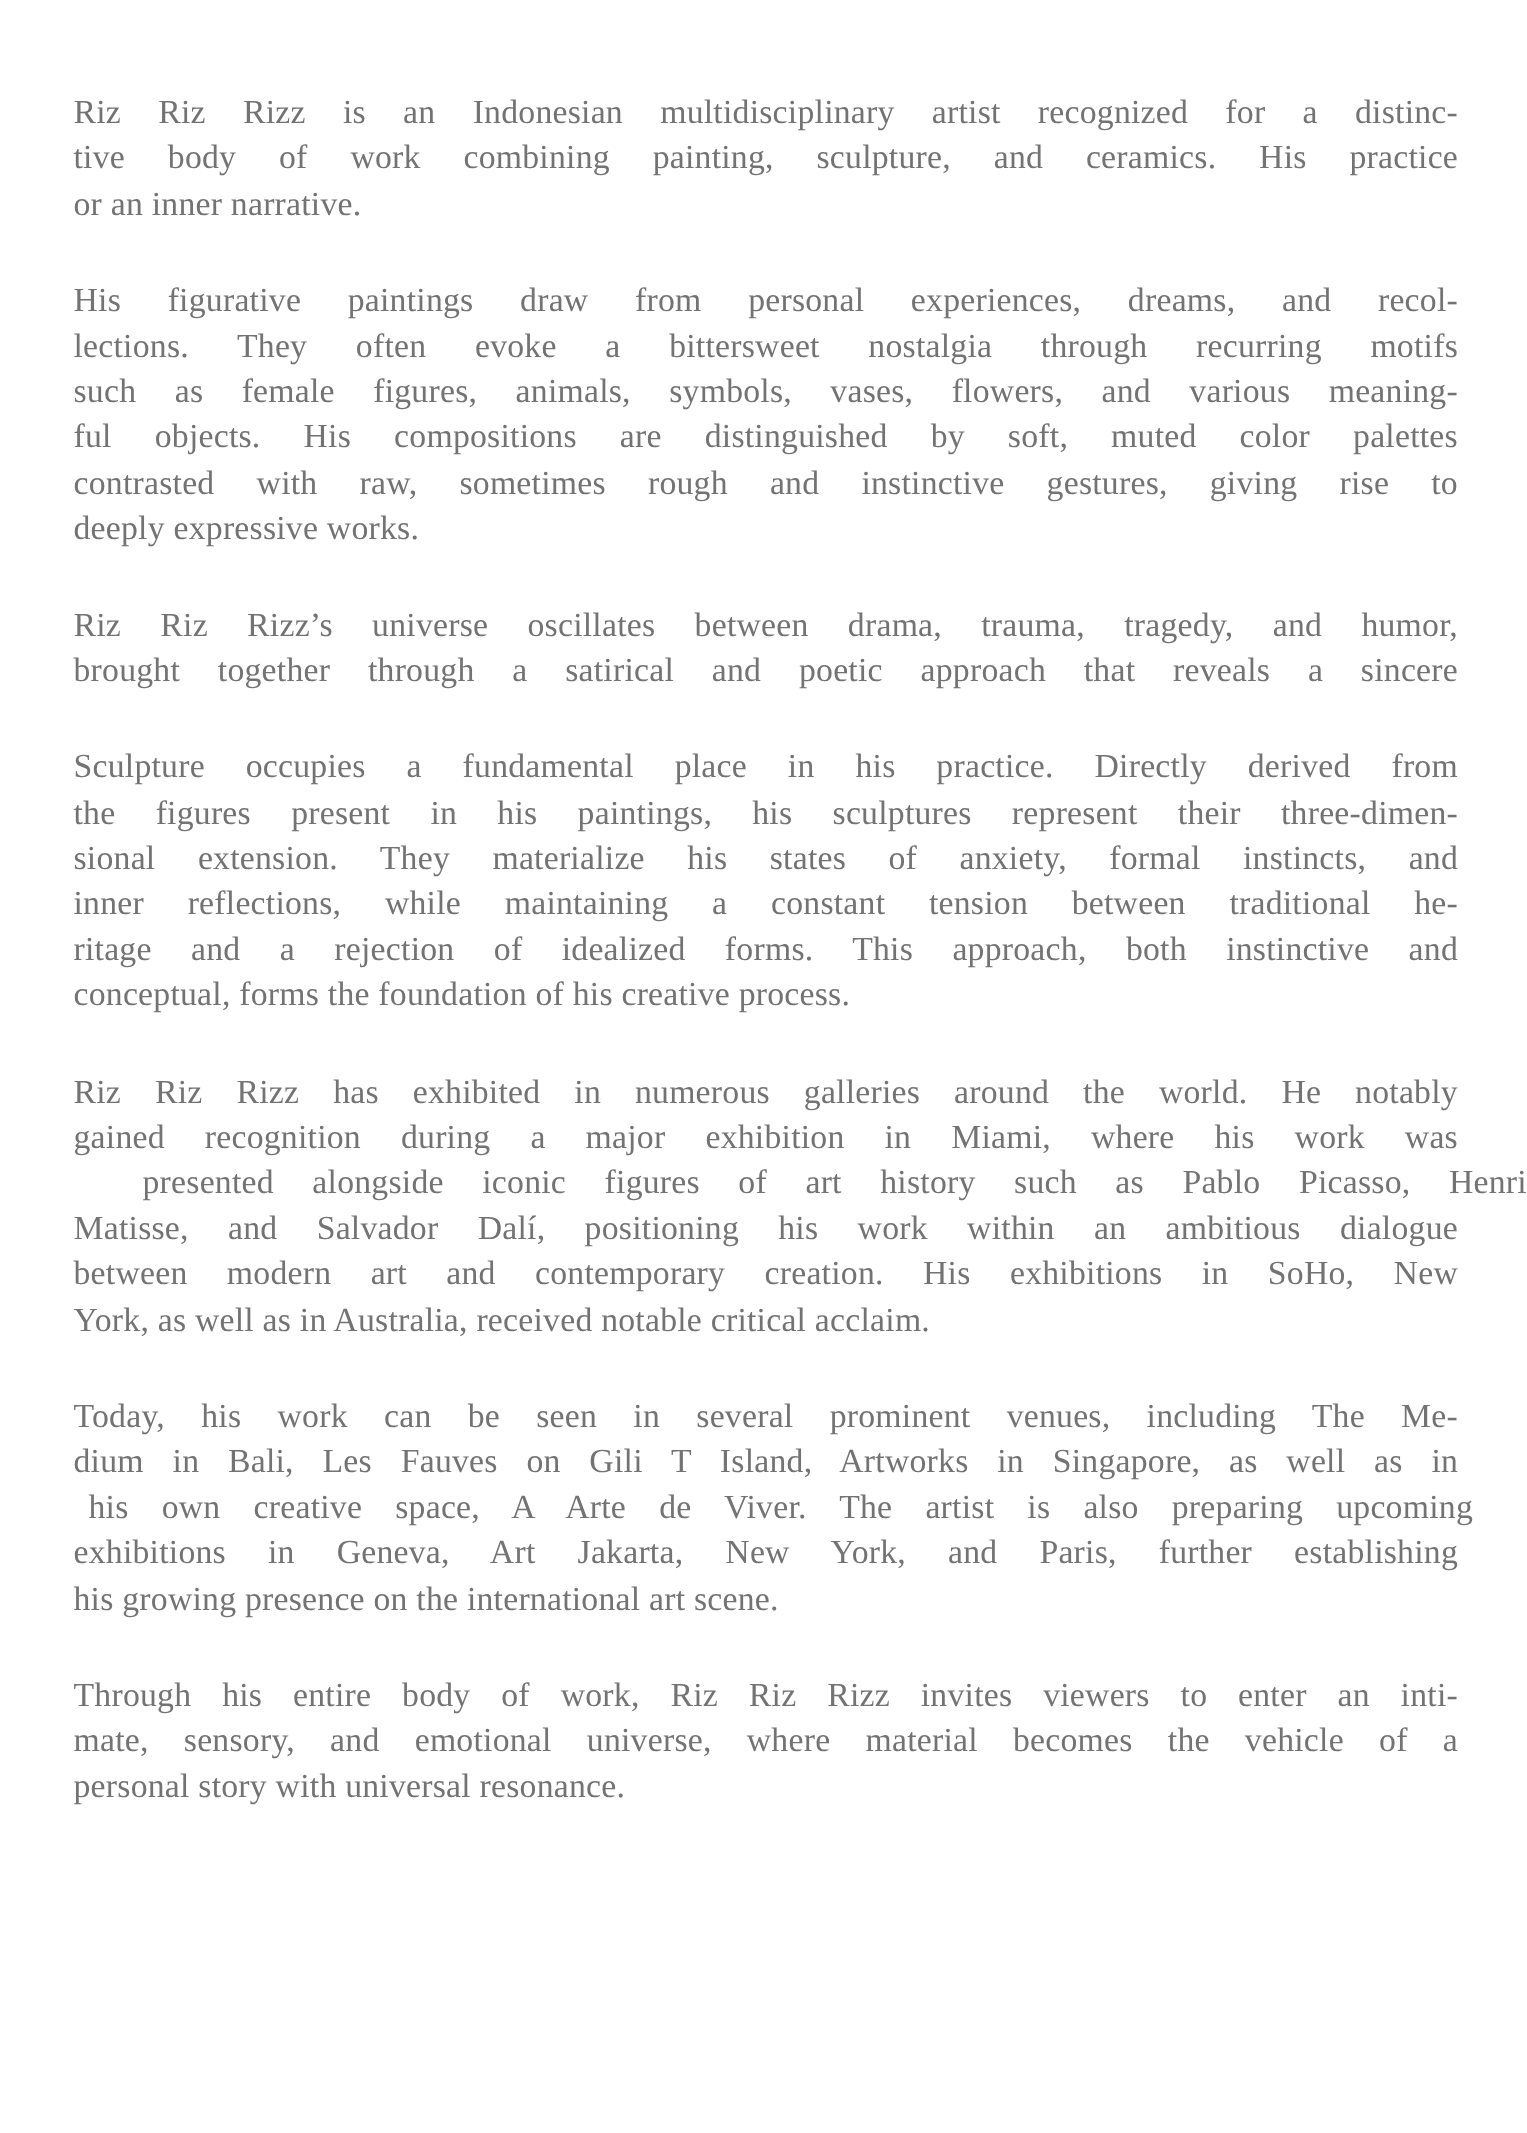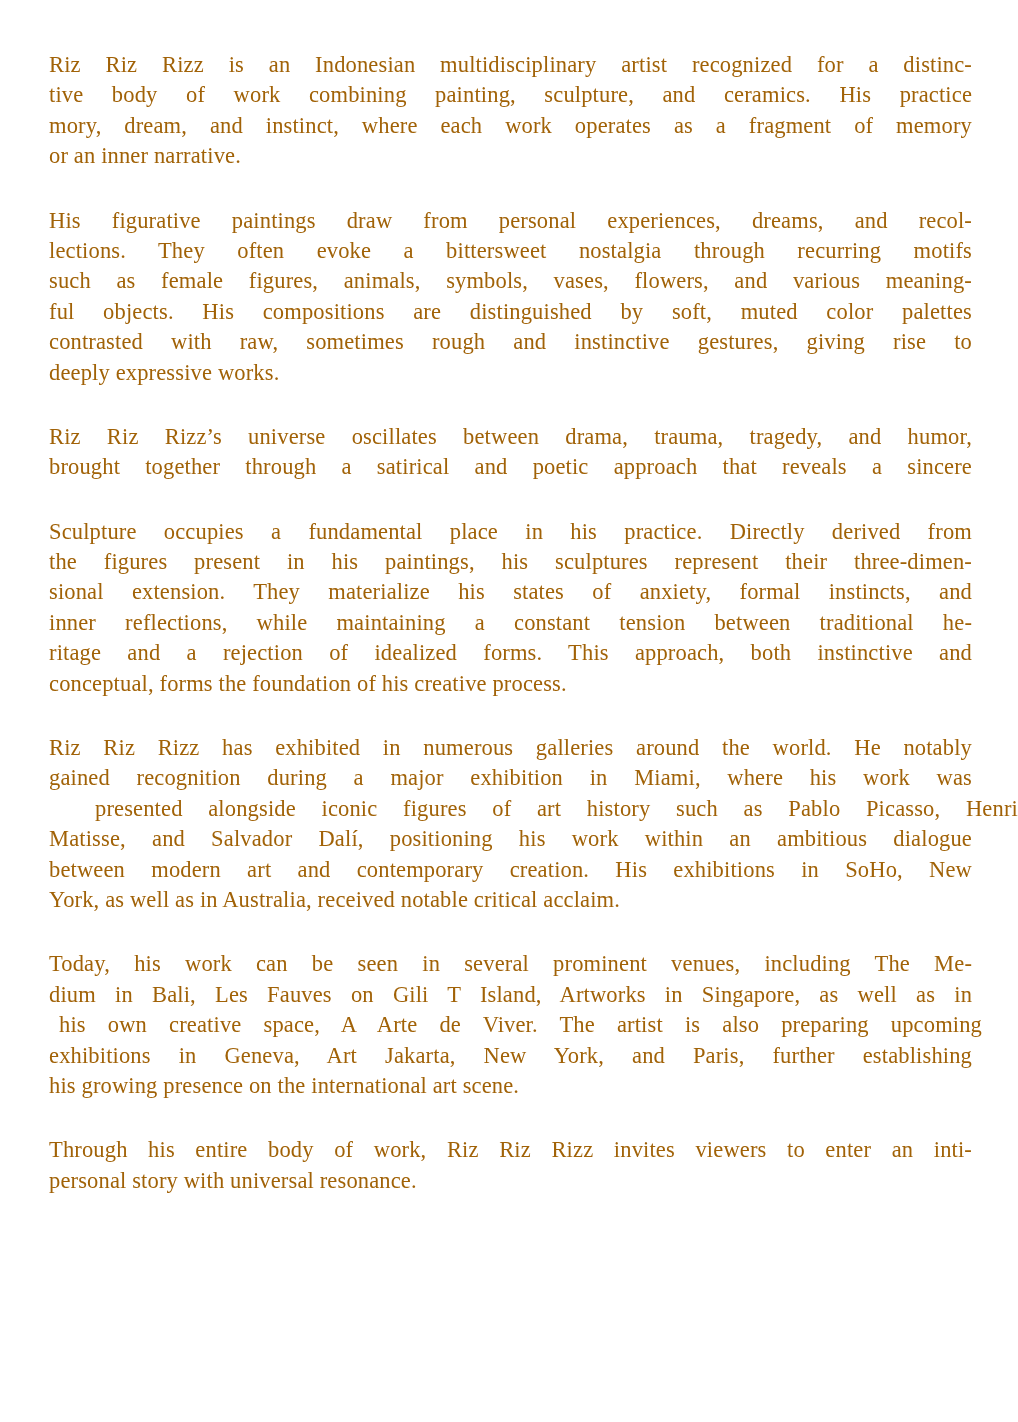--- a/index.html
+++ b/index.html
@@ -9,24 +9,24 @@
     }
     body {
       width: 1018px;
       height: 1422px;
       overflow: hidden;
       position: relative;
     }
     .page {
       position: absolute;
       left: 49px;
-      top: 50px;
+      top: 60px;
       width: 923px;
       font-family: "DejaVu Serif", "Liberation Serif", serif;
-      color: #a16207;
+      color: #737373;
     }
     .para {
       margin: 0 0 34px 0;
     }
     .line {
       display: block;
       height: 30.4px;
       line-height: 30.4px;
       font-size: 22.5px;
       white-space: nowrap;
@@ -40,21 +40,20 @@
     }
   </style>
 </head>
 <body>
 
 <div class="page">
 
   <p class="para">
     <span class="line" style="display: block; width: auto; text-align-last: left; word-spacing: 19.03px;">Riz Riz Rizz is an Indonesian multidisciplinary artist recognized for a distinc-</span>
     <span class="line" style="display: block; width: auto; text-align-last: left; word-spacing: 22.76px;">tive body of work combining painting, sculpture, and ceramics. His practice</span>
-    <span class="line" style="display: block; width: auto; text-align-last: left; word-spacing: 17.11px;">mory, dream, and instinct, where each work operates as a fragment of memory</span>
     <span class="line last" style="display: block; width: auto;">or an inner narrative.</span>
   </p>
 
   <p class="para">
     <span class="line" style="display: block; width: auto; text-align-last: left; word-spacing: 25.29px;">His figurative paintings draw from personal experiences, dreams, and recol-</span>
     <span class="line" style="display: block; width: auto; text-align-last: left; word-spacing: 26.65px;">lections. They often evoke a bittersweet nostalgia through recurring motifs</span>
     <span class="line" style="display: block; width: auto; text-align-last: left; word-spacing: 19.83px;">such as female figures, animals, symbols, vases, flowers, and various meaning-</span>
     <span class="line" style="display: block; width: auto; text-align-last: left; word-spacing: 22.9px;">ful objects. His compositions are distinguished by soft, muted color palettes</span>
     <span class="line" style="display: block; width: auto; text-align-last: left; word-spacing: 22.3px;">contrasted with raw, sometimes rough and instinctive gestures, giving rise to</span>
     <span class="line last" style="display: block; width: auto;">deeply expressive works.</span>
@@ -86,16 +85,17 @@
   <p class="para">
     <span class="line" style="display: block; width: auto; text-align-last: left; word-spacing: 18.38px;">Today, his work can be seen in several prominent venues, including The Me-</span>
     <span class="line" style="display: block; width: auto; text-align-last: left; word-spacing: 13.39px;">dium in Bali, Les Fauves on Gili T Island, Artworks in Singapore, as well as in</span>
     <span class="line" style="display: block; width: auto; text-align-last: left; word-spacing: 16.29px; margin-left: 10px;">his own creative space, A Arte de Viver. The artist is also preparing upcoming</span>
     <span class="line" style="display: block; width: auto; text-align-last: left; word-spacing: 22.22px;">exhibitions in Geneva, Art Jakarta, New York, and Paris, further establishing</span>
     <span class="line last" style="display: block; width: auto;">his growing presence on the international art scene.</span>
   </p>
 
   <p class="para">
     <span class="line" style="display: block; width: auto; text-align-last: left; word-spacing: 14.78px;">Through his entire body of work, Riz Riz Rizz invites viewers to enter an inti-</span>
+    <span class="line" style="display: block; width: auto; text-align-last: left; word-spacing: 17.66px;">mate, sensory, and emotional universe, where material becomes the vehicle of a</span>
     <span class="line last" style="display: block; width: auto;">personal story with universal resonance.</span>
   </p>
 
 </div>
 
 </body></html>

